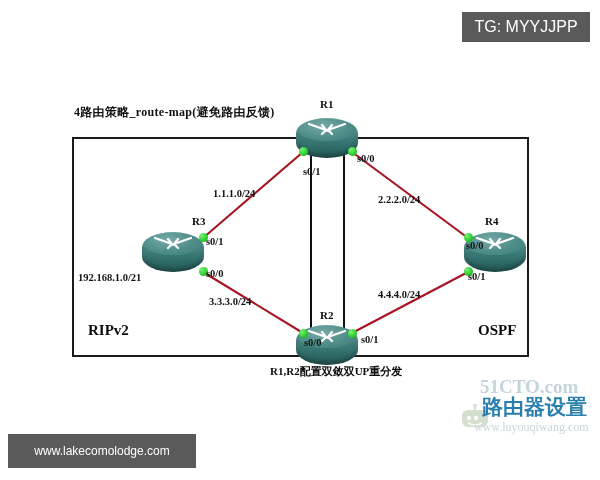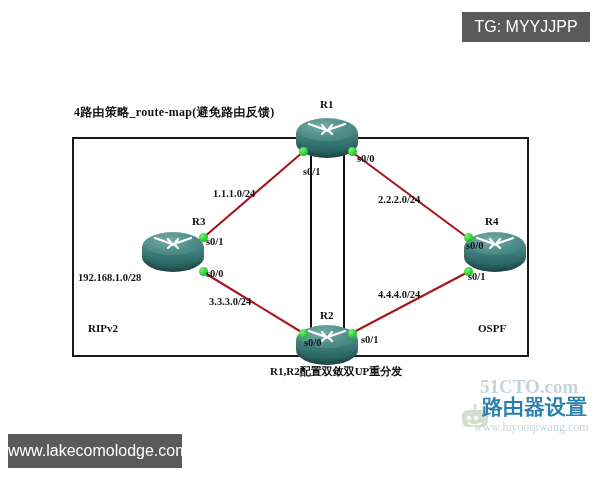--- a/index.html
+++ b/index.html
@@ -30,26 +30,26 @@
     line-height: 30px;
     text-align: center;
     letter-spacing: 0px;
   }
 
   
   #url-plate {
     position: absolute;
     left: 8px;
     top: 434px;
-    width: 174px;
+    width: 188px;
     height: 34px;
     background: #5a5a5a;
     color: #ffffff;
     font-family: "Liberation Sans", sans-serif;
-    font-size: 16px;
+    font-size: 12px;
     line-height: 34px;
     text-align: center;
   }
 
   
   #diagram-title {
     position: absolute;
     left: 74px;
     top: 104px;
     font-family: "Liberation Serif", serif;
@@ -142,21 +142,21 @@
     font-size: 10.5px;
     font-weight: bold;
     color: #121212;
     white-space: nowrap;
   }
 
   
   .zone-label {
     position: absolute;
     font-family: "Liberation Serif", serif;
-    font-size: 11px;
+    font-size: 15px;
     font-weight: bold;
     color: #0d0d0d;
     white-space: nowrap;
   }
 
   
   #caption {
     position: absolute;
     left: 256px;
     top: 364px;
@@ -303,21 +303,21 @@
   <div class="router-label" style="left:320px; top:309px;">R2</div>
   <div class="dot" style="left:299px; top:329px;"></div>
   <div class="dot" style="left:348px; top:329px;"></div>
   <div class="iface-label" style="left:304px; top:337px;">s0/0</div>
   <div class="iface-label" style="left:361px; top:334px;">s0/1</div>
 
   <div class="net-label" style="left:213px; top:188px;">1.1.1.0/24</div>
   <div class="net-label" style="left:378px; top:194px;">2.2.2.0/24</div>
   <div class="net-label" style="left:209px; top:296px;">3.3.3.0/24</div>
   <div class="net-label" style="left:378px; top:289px;">4.4.4.0/24</div>
-  <div class="net-label" style="left:78px; top:272px;">192.168.1.0/28</div>
+  <div class="net-label" style="left:78px; top:272px;">192.168.1.0/21</div>
 
   <div class="zone-label" style="left:88px; top:322px;">RIPv2</div>
   <div class="zone-label" style="left:478px; top:322px;">OSPF</div>
 
   <div id="caption">R1,R2配置双敛双UP重分发</div>
 
   <div id="watermark">
     <svg id="wm-bot" viewBox="0 0 30 26">
       <rect x="2" y="6" width="26" height="17" rx="6" fill="#cdd9c6"></rect>
       <circle cx="9" cy="14" r="2.2" fill="#ffffff"></circle>

